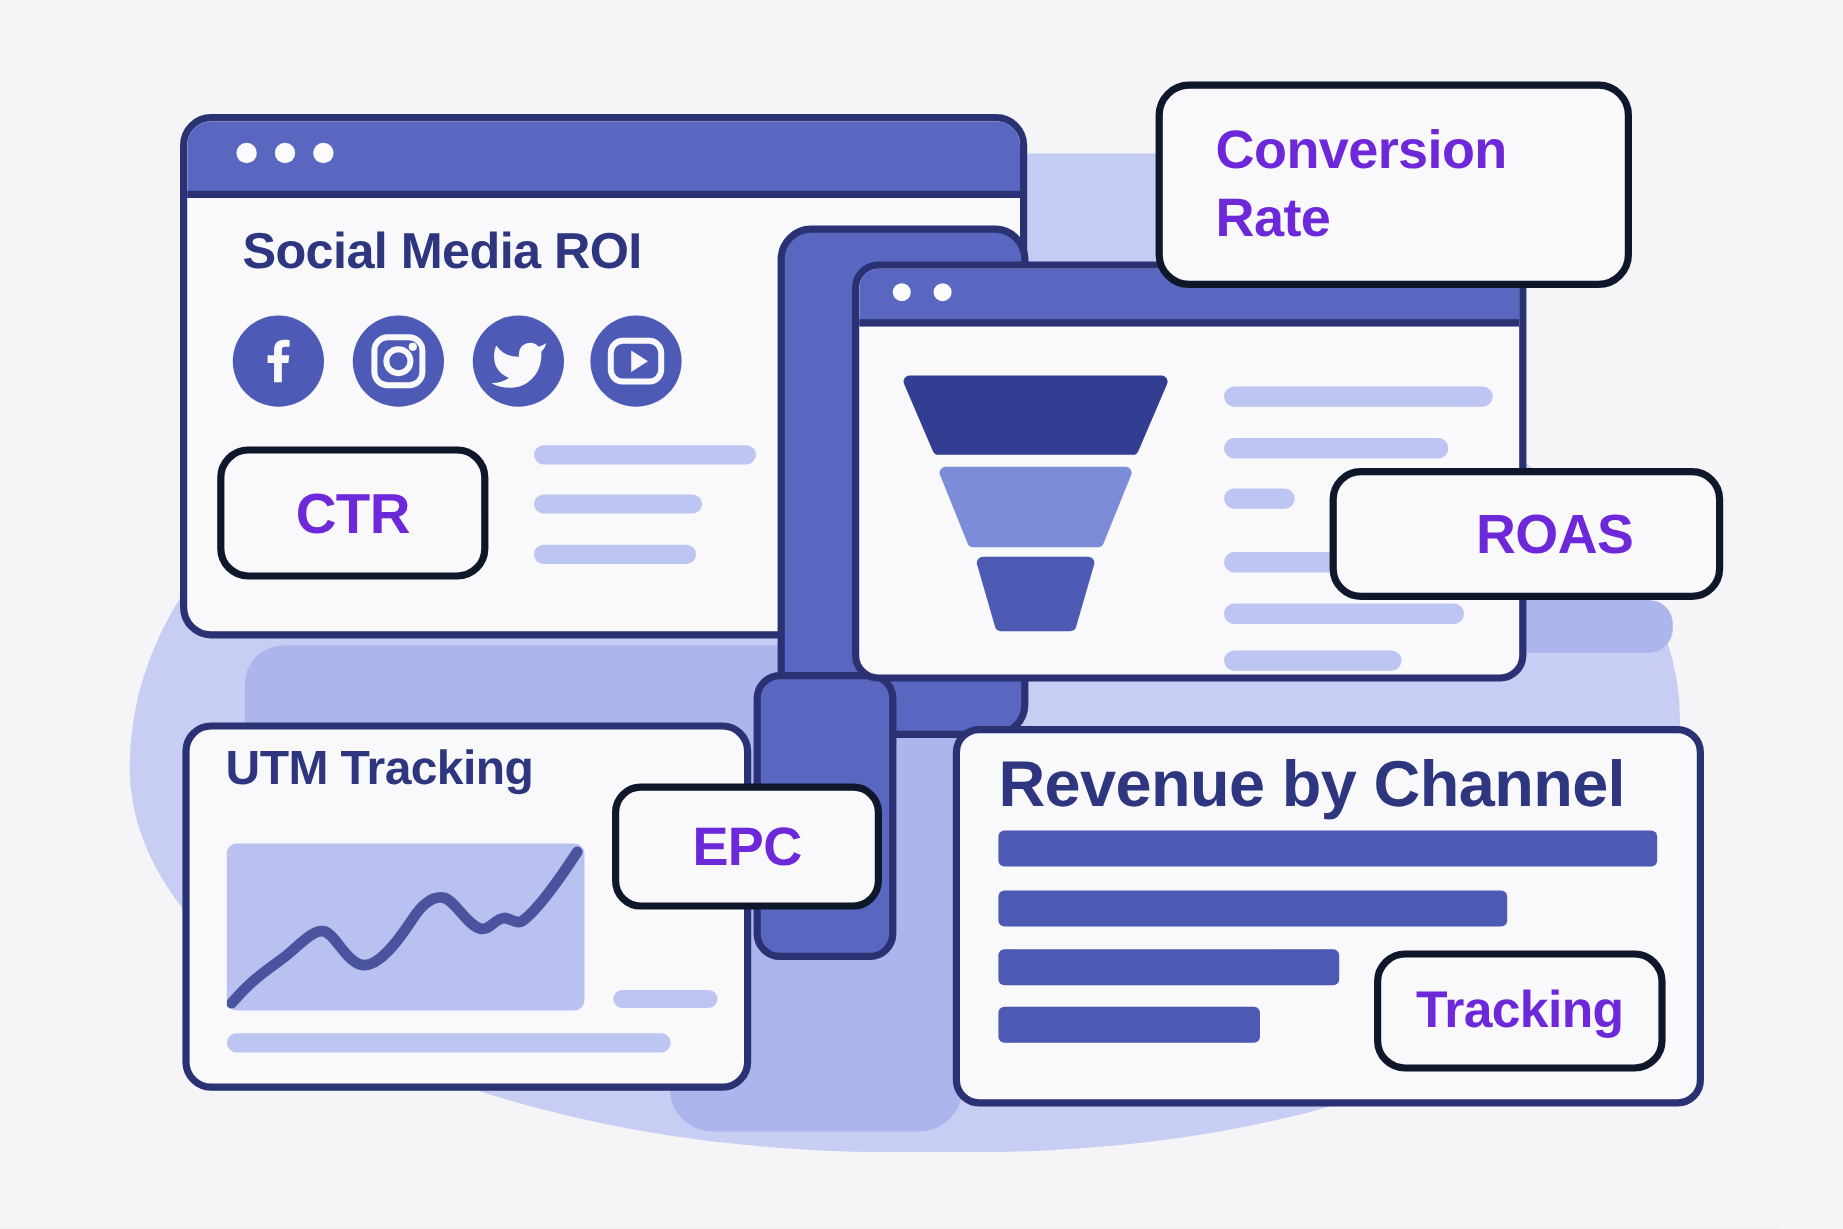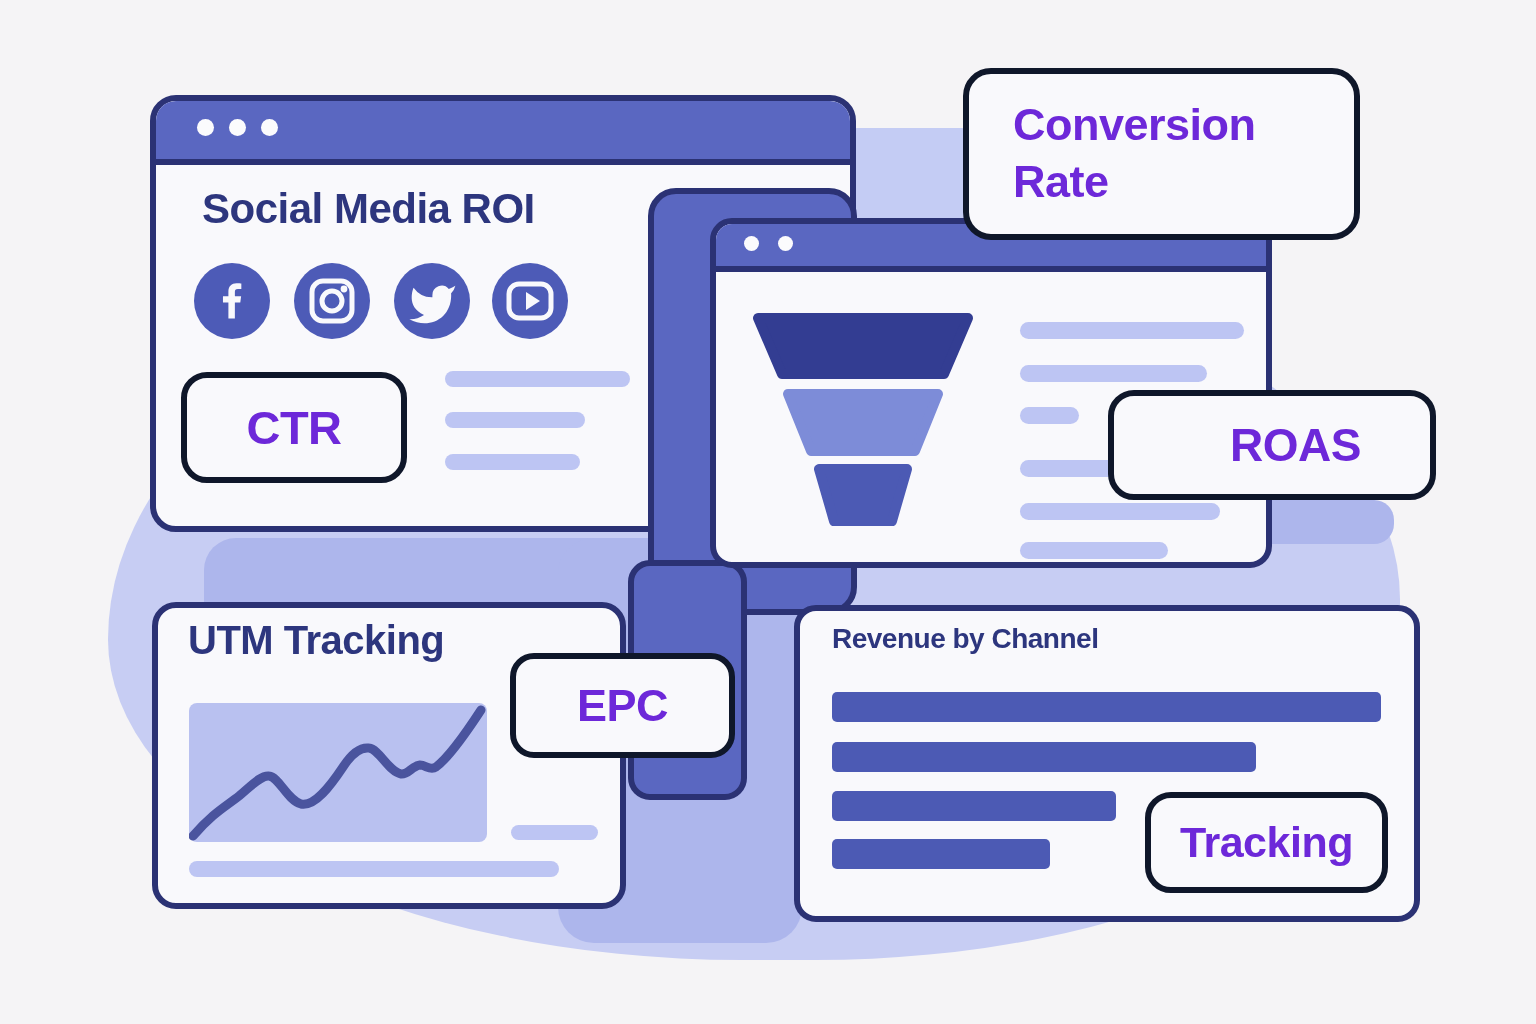--- a/index.html
+++ b/index.html
@@ -150,21 +150,21 @@
         <path d="M4,133 C24,110 36,104 50,93 C62,83 72,72 80,73 C90,74 98,97 112,101
                  C126,104 142,82 154,64 C163,50 172,44 180,45 C190,46 200,69 212,71
                  C219,72 223,63 231,62 C237,62 241,68 247,64 C259,55 277,30 292,7" fill="none" stroke="#4a549e" stroke-width="9" stroke-linecap="round" stroke-linejoin="round"></path>
       </svg>
     </div>
     <div class="skel" style="left: 353px; top: 217px; height: 15px; width: 87px;"></div>
     <div class="skel" style="left: 31px; top: 253px; height: 16px; width: 370px;"></div>
   </div>
 
   <div class="abs window win-revenue">
-    <div class="window-title" style="left:32px; top:12px; font-size:28px;">Revenue by Channel</div>
+    <div class="window-title" style="left:32px; top:12px; font-size:54px;">Revenue by Channel</div>
     <div class="bar" style="top: 81px; width: 549px;"></div>
     <div class="bar" style="top: 131px; width: 424px;"></div>
     <div class="bar" style="top: 180px; width: 284px;"></div>
     <div class="bar" style="top: 228px; width: 218px;"></div>
     <div class="chip chip-revenue">Tracking</div>
   </div>
 
   <div class="abs chip chip-conversion">Conversion Rate</div>
   <div class="abs chip chip-roas">ROAS</div>
   <div class="abs chip chip-epc">EPC</div>

